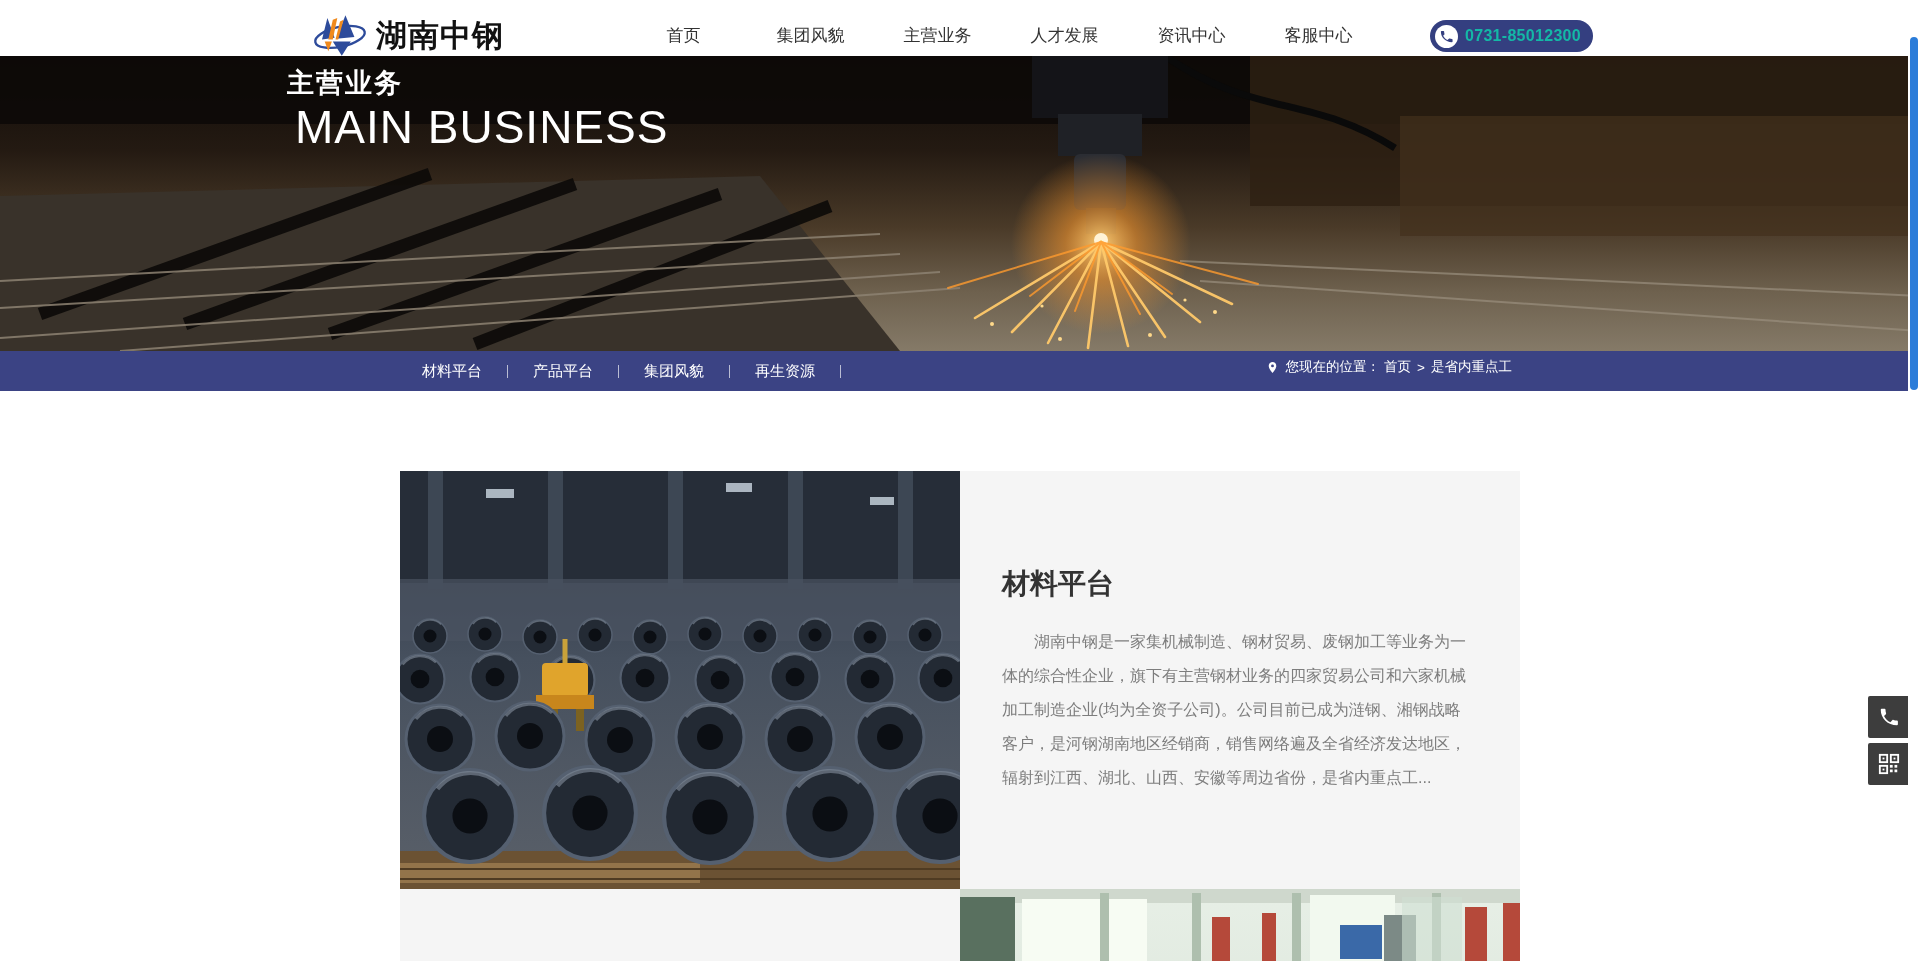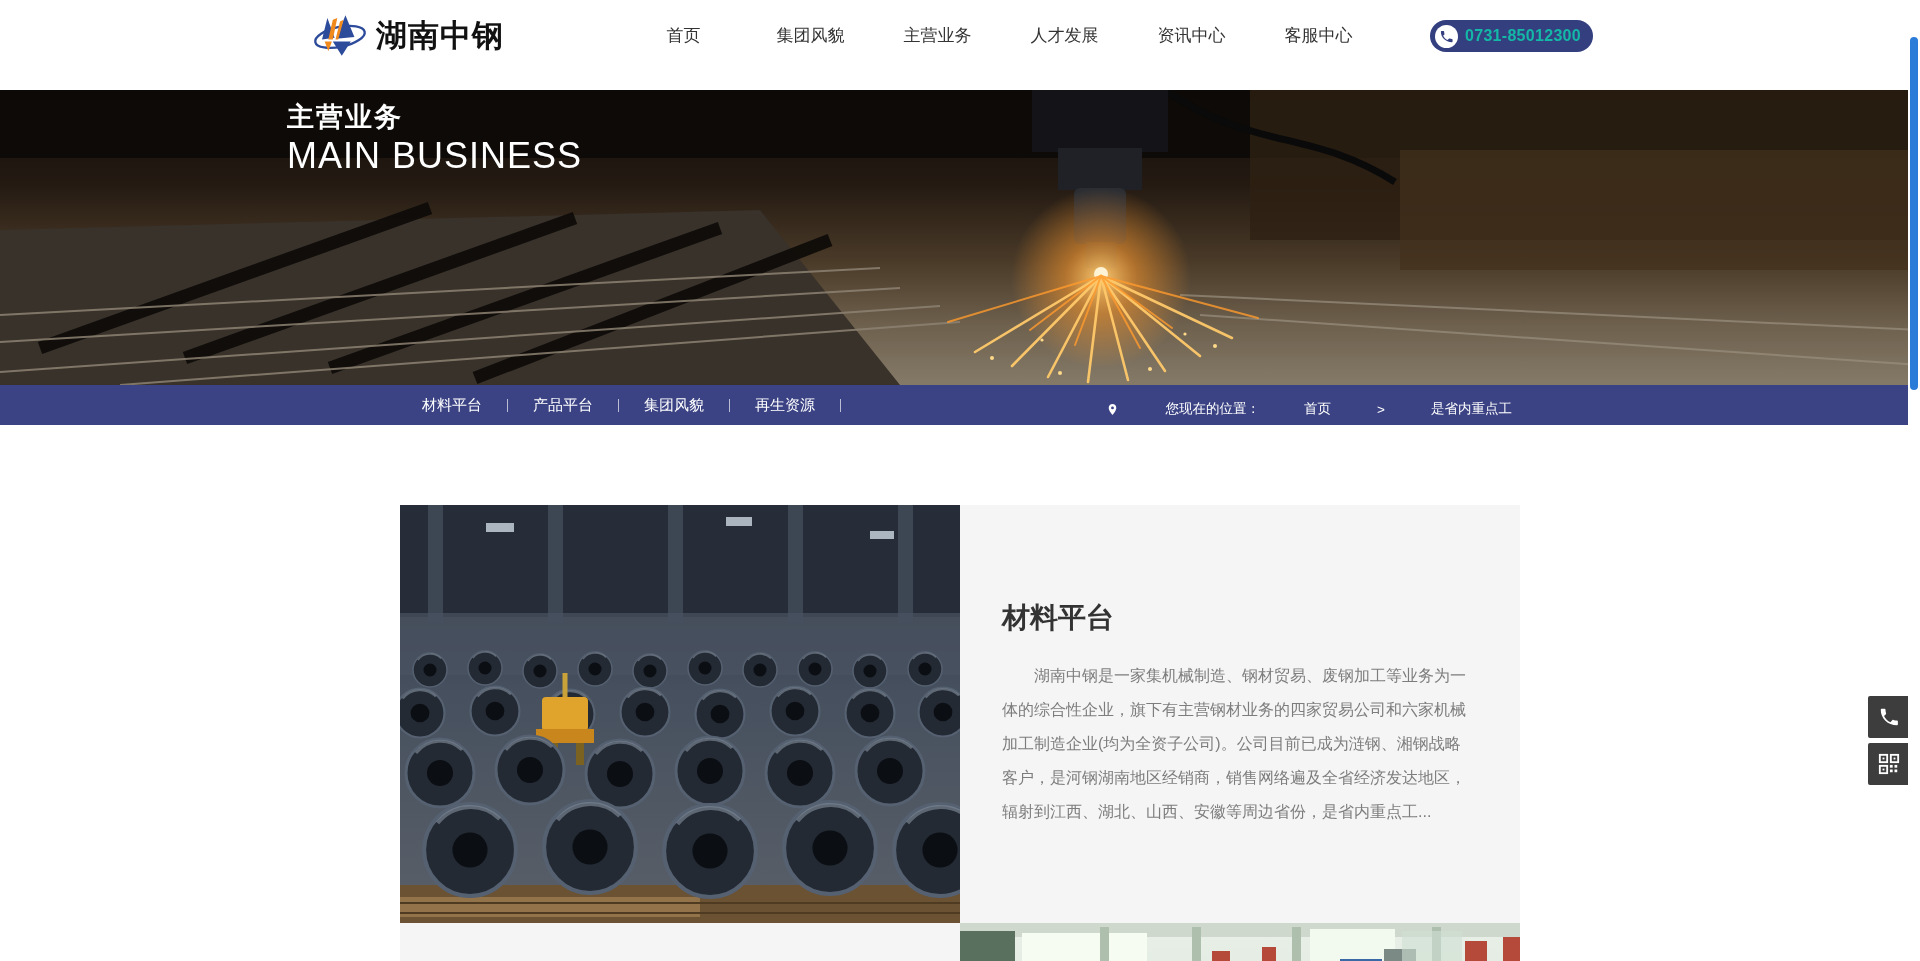--- a/index.html
+++ b/index.html
@@ -3,21 +3,21 @@
 <meta charset="utf-8">
 <style>
   * { box-sizing: border-box; }
   html,body { margin:0; padding:0; }
   body {
     width:1920px; height:961px; position:relative; overflow:hidden;
     background:#ffffff; font-family:"Liberation Sans","DejaVu Sans",sans-serif;
   }
 
   
-  .header { position:relative; height:90px; background:#ffffff; z-index:3; }
+  .header { position:relative; height:56px; background:#ffffff; z-index:3; }
   .logo { position:absolute; left:313px; top:10px; display:flex; align-items:center; cursor:pointer; }
   .logo svg { width:54px; height:52px; }
   .logo-text { font-size:31px; font-weight:bold; color:#111; margin-left:9px; letter-spacing:1px; }
   .topnav { position:absolute; left:620px; top:0; height:72px; display:flex; }
   .topnav .nav-item {
     width:127px; text-align:center; line-height:72px; font-size:17px; color:#333; cursor:pointer;
   }
   .phone-pill {
     position:absolute; left:1430px; top:20px; height:32px; width:163px;
     background:#343f80; border-radius:16px; display:flex; align-items:center; cursor:pointer;
@@ -27,31 +27,31 @@
     display:flex; align-items:center; justify-content:center;
   }
   .phone-pill .ico svg { width:15px; height:15px; }
   .phone-num { color:#14b8a6; font-size:16px; font-weight:bold; letter-spacing:.3px; }
 
   
   .hero { position:relative; height:295px; background:#241a10; overflow:hidden; }
   .hero svg.art { position:absolute; left:0; top:0; width:1920px; height:295px; }
   .hero-text { position:absolute; left:287px; top:9px; z-index:2; color:#fff; }
   .hero-cn { margin:0; font-size:27px; font-weight:bold; letter-spacing:2px; }
-  .hero-en { margin:2px 0 0; font-size:36px; font-weight:300; letter-spacing:1px; line-height:1.05;
+  .hero-en { margin:2px 8px 0; font-size:46px; font-weight:300; letter-spacing:1px; line-height:1.05;
              font-family:"Liberation Sans","DejaVu Sans",sans-serif; }
 
   
   .subnav { position:relative; height:40px; background:#3b4384; color:#fff; }
   .subnav-menu { position:absolute; left:397px; top:0; height:40px; display:flex; align-items:center; }
   .subnav-item { width:110px; text-align:center; font-size:15px; color:#fff; cursor:pointer; }
   .subnav-divider { width:1px; height:13px; background:rgba(255,255,255,.65); }
   .breadcrumb {
-    position:absolute; right:404px; top:8px; height:32px; display:flex; align-items:center;
-    font-size:13.5px; color:#fff;gap:40px;
+    position:absolute; right:404px; top:0; height:32px; display:flex; align-items:center;
+    font-size:13.5px; color:#fff;
   }
   .breadcrumb svg { width:13px; height:17px; margin-right:7px; }
   .breadcrumb .crumb-link { cursor:pointer; margin:0 4px; }
   .breadcrumb .sep { margin:0 2px; }
 
   
   .content { width:1120px; margin:80px auto 0; }
   .sec { display:flex; height:418px; }
   .half { width:560px; height:418px; position:relative; overflow:hidden; }
   .half svg.art { position:absolute; left:0; top:0; width:560px; height:418px; }

